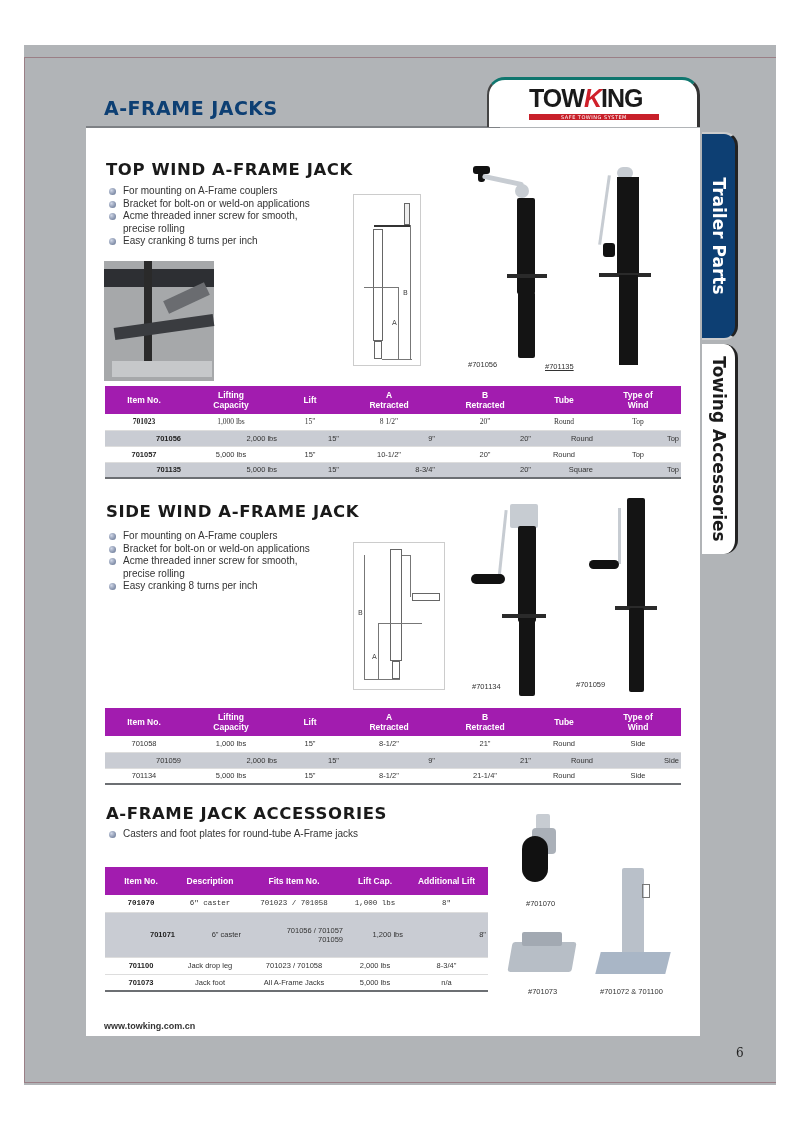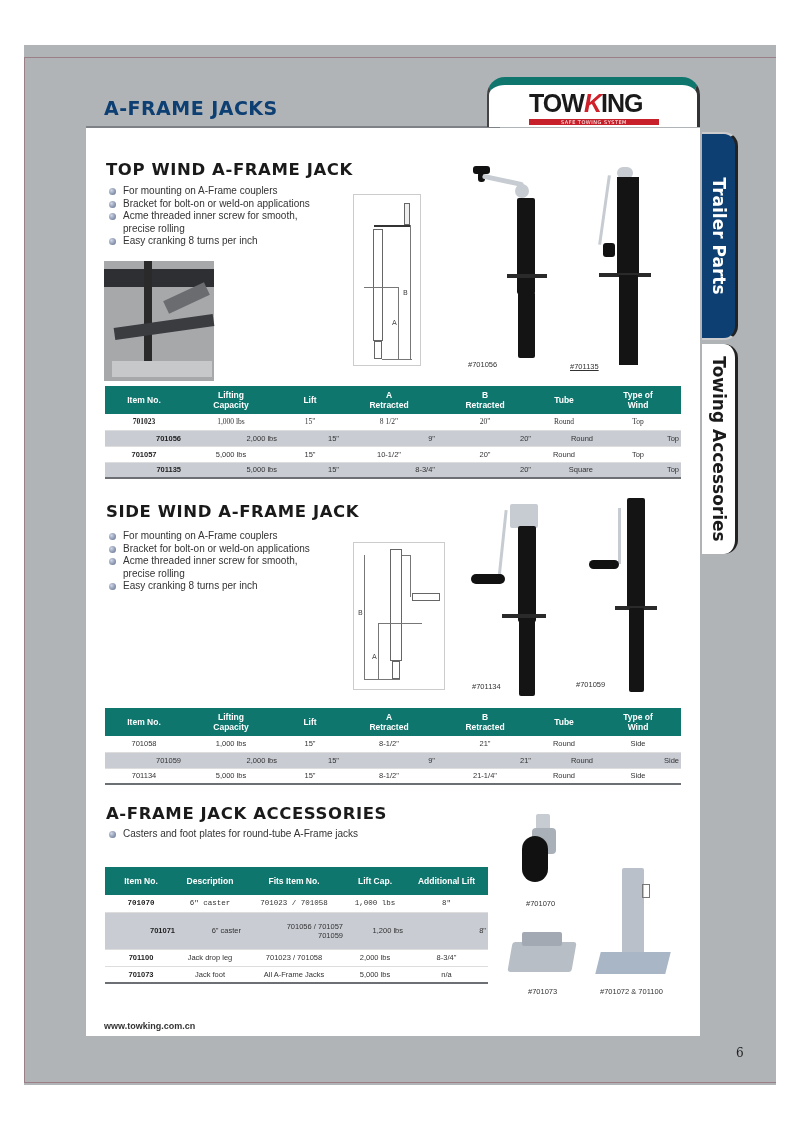--- a/index.html
+++ b/index.html
@@ -7,21 +7,21 @@
   body { position: relative; font-family: "DejaVu Sans", sans-serif; color: #222; }
 
   .page-bg { position: absolute; left: 24px; top: 45px; width: 752px; height: 1040px; background: #b1b4b7; }
   .page-bg .topline { position: absolute; left: 0; top: 12px; width: 100%; height: 1px; background: #9a7f86; }
   .page-bg .botline { position: absolute; left: 0; bottom: 2px; width: 100%; height: 1px; background: #9a7f86; }
   .page-bg .leftline { position: absolute; left: 0; top: 12px; width: 1px; height: 1026px; background: #9a7f86; }
 
   .header-title { position: absolute; left: 104px; top: 96px; font-family: "DejaVu Sans", sans-serif; font-weight: bold; font-size: 20px; color: #0d3f73; letter-spacing: 0.5px; transform: scaleX(0.95); transform-origin: left; }
   .header-underline { position: absolute; left: 86px; top: 126px; width: 414px; height: 2px; background: #7e8185; }
 
-  .logo-tab { position: absolute; left: 487px; top: 77px; width: 213px; height: 50px; background: #fff; border-radius: 18px 18px 0 0; border-top: 8px solid #0f766e; border-left: 2px solid #444; border-right: 3px solid #333; }
+  .logo-tab { position: absolute; left: 487px; top: 77px; width: 213px; height: 50px; background: #fff; border-radius: 18px 18px 0 0; border-top: 3px solid #0f766e; border-left: 2px solid #444; border-right: 3px solid #333; }
   .logo-text { position: absolute; left: 40px; top: 4px; font-family: "Liberation Sans", sans-serif; font-weight: bold; font-style: normal; font-size: 25px; color: #1a1a1a; letter-spacing: -1px; }
   .logo-text .k { color: #d0202a; font-style: italic; }
   .logo-bar { position: absolute; left: 40px; top: 34px; width: 130px; height: 6px; background: #c8202a; color: #fff; font-size: 5px; text-align: center; line-height: 6px; letter-spacing: 0.5px; }
 
   .content { position: absolute; left: 86px; top: 128px; width: 614px; height: 908px; background: #ffffff; }
 
   .side-tab { position: absolute; left: 702px; width: 36px; border-radius: 0 14px 14px 0; border-right: 3px solid #222; }
   .side-tab.trailer { top: 132px; height: 208px; background: #0d3f73; border-top: 2px solid #ccc; border-bottom: 2px solid #ccc; }
   .side-tab.towing { top: 344px; height: 210px; background: #ffffff; }
   .side-tab span { position: absolute; left: 50%; top: 50%; transform: translate(-50%,-50%) rotate(90deg); white-space: nowrap; font-weight: bold; font-size: 17px; }
@@ -40,21 +40,21 @@
   .diag-label { position: absolute; font-size: 7px; color: #444; }
 
   .jack { position: absolute; }
   .jack .tube { position: absolute; background: #141414; border-radius: 2px; }
   .jack .plate { position: absolute; background: #2a2a2a; height: 4px; }
   .jack .handle { position: absolute; background: #c7ccd2; }
   .jack .knob { position: absolute; background: #111; border-radius: 3px; }
   .caption { position: absolute; font-family: "Liberation Sans", sans-serif; font-size: 7.5px; color: #333; }
 
   table.spec { position: absolute; border-collapse: collapse; font-family: "Liberation Sans", sans-serif; }
-  table.spec th { background: #0f766e; color: #fff; font-weight: bold; font-size: 8.5px; line-height: 10px; text-align: center; padding: 0 2px; }
+  table.spec th { background: #a21caf; color: #fff; font-weight: bold; font-size: 8.5px; line-height: 10px; text-align: center; padding: 0 2px; }
   table.spec td { font-size: 7.5px; color: #333; text-align: center; padding: 0 2px; }
   table.spec td.item { font-weight: bold; color: #222; }
   table.spec tr.alt td { background: #c9ccd3; text-align: right; }
   table.spec tr.body td { border-bottom: 1px solid #ddd; }
   table.spec tr.last td { border-bottom: 2px solid #6c6f73; }
 
   .footer-url { position: absolute; left: 104px; top: 1021px; font-family: "Liberation Sans", sans-serif; font-weight: bold; font-size: 9px; color: #333; }
   .page-num { position: absolute; left: 736px; top: 1046px; font-family: "DejaVu Serif", serif; font-size: 12px; color: #222; }
 </style>
 </head>
@@ -124,21 +124,21 @@
 <div class="caption" style="left:468px; top:360px;">#701056</div>
 
 <div class="jack" style="left:595px; top:165px; width:80px; height:205px;">
   <div class="handle" style="left:22px; top:2px; width:16px; height:12px; border-radius:6px;"></div>
   <div class="handle" style="left:8px; top:10px; width:3px; height:70px; transform:rotate(8deg);"></div>
   <div class="knob" style="left:8px; top:78px; width:12px; height:14px;"></div>
   <div class="tube" style="left:22px; top:12px; width:22px; height:100px; border-radius:0;"></div>
   <div class="plate" style="left:4px; top:108px; width:52px;"></div>
   <div class="tube" style="left:24px; top:110px; width:19px; height:90px; border-radius:0;"></div>
 </div>
-<div class="caption" style="left:570px; top:362px;text-decoration:underline;">#701135</div>
+<div class="caption" style="left:545px; top:362px;text-decoration:underline;">#701135</div>
 
 <table class="spec" style="left:105px; top:386px; width:576px;">
   <colgroup>
       <col style="width:78px">
       <col style="width:96px">
       <col style="width:62px">
       <col style="width:96px">
       <col style="width:96px">
       <col style="width:62px">
       <col style="width:86px">
@@ -324,21 +324,21 @@
     <th>Lift Cap.</th>
     <th>Additional Lift</th>
   </tr>
   <tr class="body" style="height:17px;font-family:Liberation Mono, monospace;">
     <td class="item">701070</td>
         <td>6" caster</td>
         <td>701023 / 701058</td>
         <td>1,000 lbs</td>
         <td>8"</td>
   </tr>
-  <tr class="body alt" style="height:37px;margin-top:28px;">
+  <tr class="body alt" style="height:45px;margin-top:28px;">
     <td class="item">701071</td>
         <td>6" caster</td>
         <td><span>701056 / 701057</span><br><span>701059</span></td>
         <td>1,200 lbs</td>
         <td>8"</td>
   </tr>
   <tr class="body" style="height:17px;">
     <td class="item">701100</td>
         <td>Jack drop leg</td>
         <td>701023 / 701058</td>

